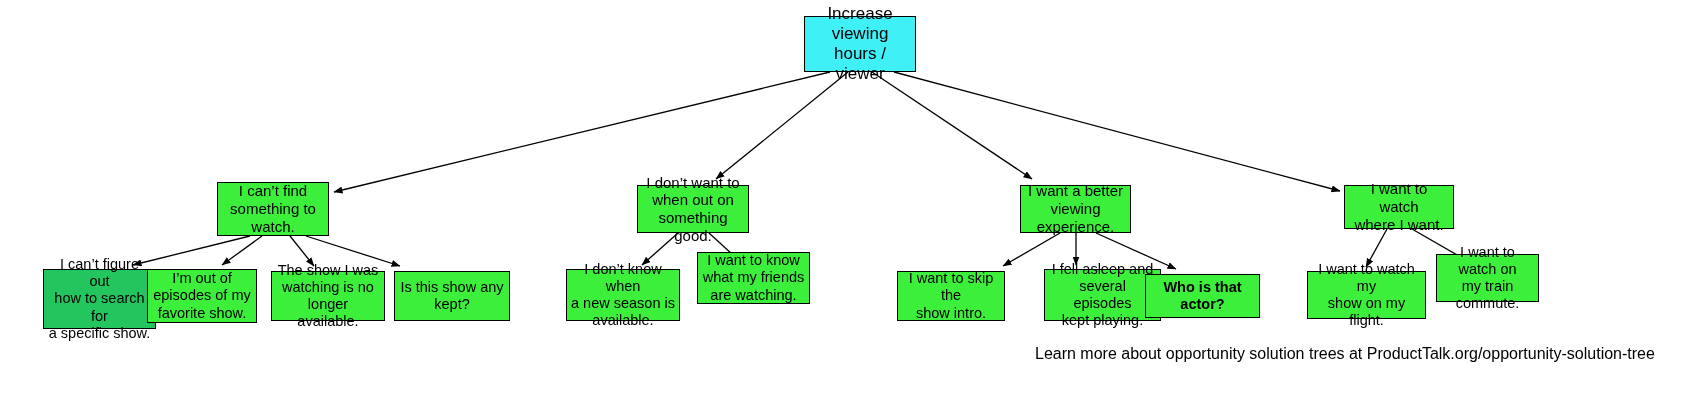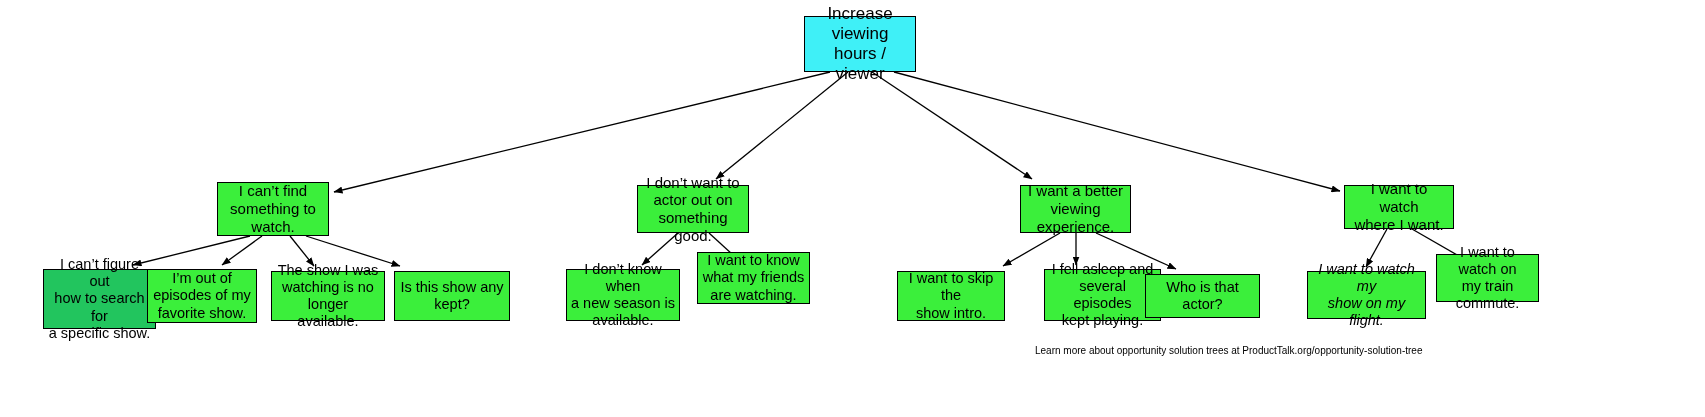--- a/index.html
+++ b/index.html
@@ -45,21 +45,21 @@
   .node.opportunity {
     background: #3bef3b;
     font-size: 15px;
   }
   .node.solution {
     background: #3bef3b;
     font-size: 14.5px;
   }
   .footer-note {
     position: absolute;
-    font-size: 10px;
+    font-size: 16px;
     color: #000000;
     white-space: nowrap;
   }
 </style>
 </head>
 <body>
 
 <div id="canvas">
 
   <svg class="edges" viewBox="0 0 1705 417">
@@ -88,21 +88,21 @@
   </svg>
 
   <div id="node-layer">
       <div class="node outcome" style="left: 804px; top: 16px; width: 112px; height: 56px; background: rgb(63, 240, 247);">Increase
 viewing hours /
 viewer</div>
       <div class="node opportunity" style="left: 217px; top: 182px; width: 112px; height: 54px; background: rgb(59, 239, 59);">I can’t find
 something to
 watch.</div>
       <div class="node opportunity" style="left: 637px; top: 185px; width: 112px; height: 48px; background: rgb(59, 239, 59);">I don’t want to
-actor out on
+when out on
 something good.</div>
       <div class="node opportunity" style="left: 1020px; top: 185px; width: 111px; height: 48px; background: rgb(59, 239, 59);">I want a better
 viewing
 experience.</div>
       <div class="node opportunity" style="left: 1344px; top: 185px; width: 110px; height: 44px; background: rgb(59, 239, 59);">I want to watch
 where I want.</div>
       <div class="node solution" style="left: 19px; top: 269px; width: 113px; height: 60px; background: #22c55e; margin-left: 24px;">I can’t figure out
 how to search for
 a specific show.</div>
       <div class="node solution" style="left: 147px; top: 269px; width: 110px; height: 54px; background: rgb(59, 239, 59);">I’m out of
@@ -117,22 +117,22 @@
 a new season is
 available.</div>
       <div class="node solution" style="left: 697px; top: 252px; width: 113px; height: 52px; background: rgb(59, 239, 59);">I want to know
 what my friends
 are watching.</div>
       <div class="node solution" style="left: 897px; top: 271px; width: 108px; height: 50px; background: rgb(59, 239, 59);">I want to skip the
 show intro.</div>
       <div class="node solution" style="left: 1017px; top: 269px; width: 117px; height: 52px; background: rgb(59, 239, 59); margin-left: 27px;">I fell asleep and
 several episodes
 kept playing.</div>
-      <div class="node solution" style="left: 1145px; top: 274px; width: 115px; height: 44px; background: rgb(59, 239, 59);">Who is that actor?</div>
-      <div class="node solution" style="left: 1307px; top: 271px; width: 119px; height: 48px; background: rgb(59, 239, 59); font-style: italic;">I want to watch my
+      <div class="node solution" style="left: 1145px; top: 274px; width: 115px; height: 44px; background: rgb(59, 239, 59); font-weight: bold;">Who is that actor?</div>
+      <div class="node solution" style="left: 1307px; top: 271px; width: 119px; height: 48px; background: rgb(59, 239, 59);">I want to watch my
 show on my flight.</div>
       <div class="node solution" style="left: 1436px; top: 254px; width: 103px; height: 48px; background: rgb(59, 239, 59);">I want to watch on
 my train commute.</div>
     </div>
 
   <div class="footer-note" style="left: 1035px; top: 345px;">Learn more about opportunity solution trees at ProductTalk.org/opportunity-solution-tree</div>
 
 </div>
 
 </body></html>

